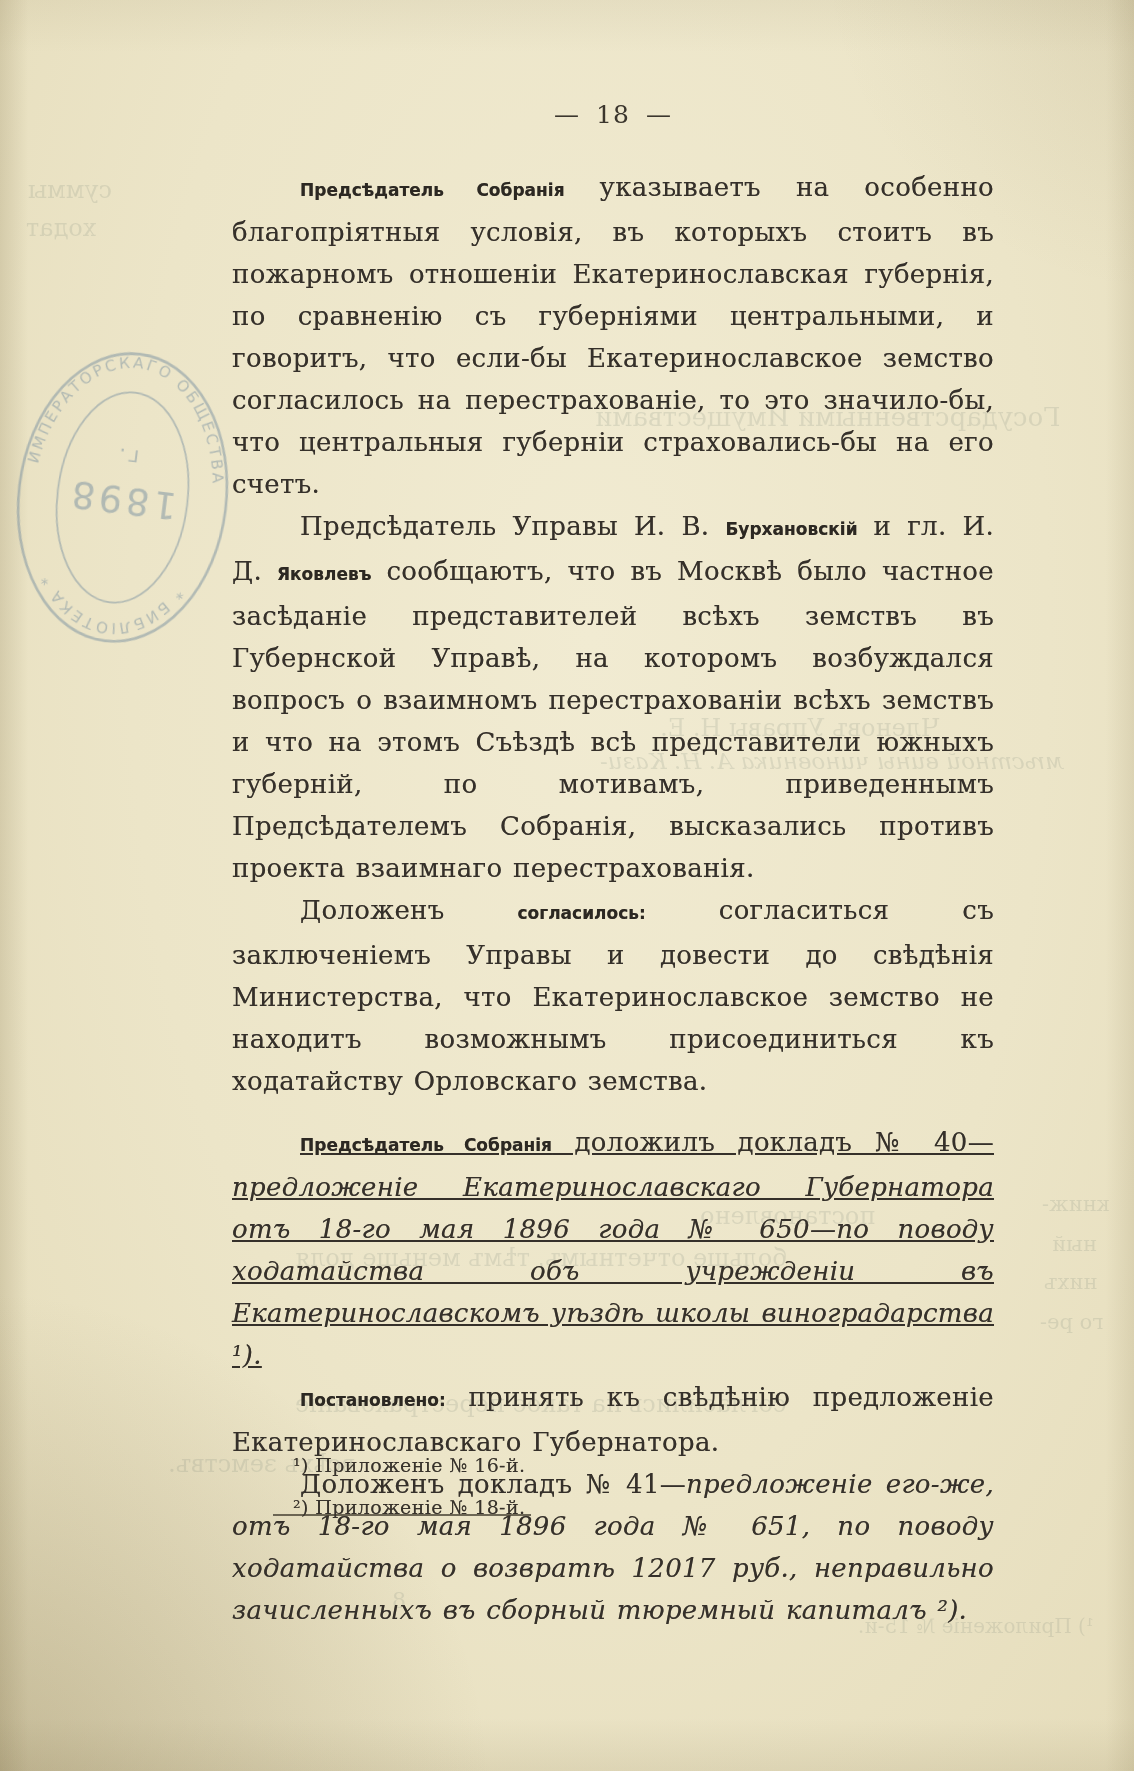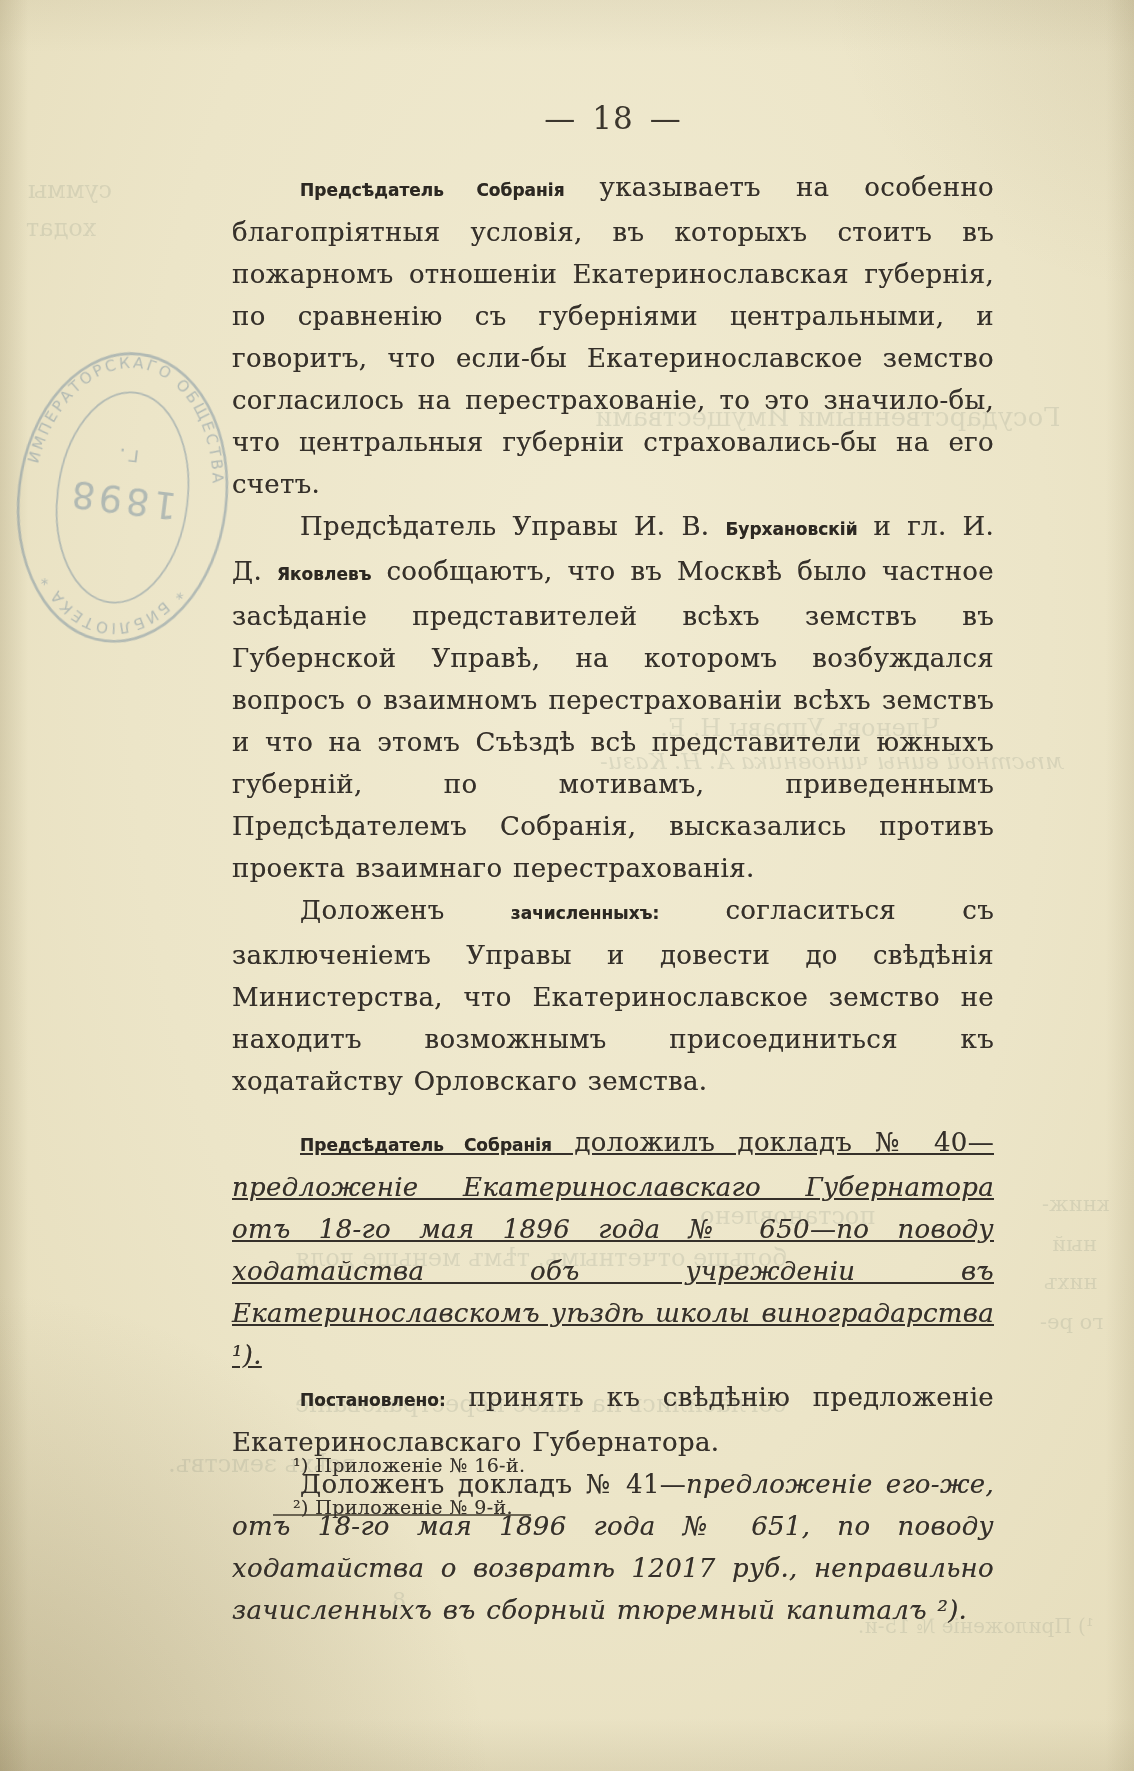--- a/index.html
+++ b/index.html
@@ -18,21 +18,21 @@
       linear-gradient(90deg, rgba(118,103,62,.18) 0, rgba(118,103,62,0) 2.5%, rgba(118,103,62,0) 97.5%, rgba(118,103,62,.13) 100%),
       linear-gradient(0deg, rgba(118,103,62,.11) 0, rgba(118,103,62,0) 3%, rgba(118,103,62,0) 97%, rgba(118,103,62,.07) 100%),
       radial-gradient(ellipse at 52% 36%, #f1ebd2 0%, #ece5c8 55%, #e5dcba 100%);
   }
 
   
   .page-header {
     position: absolute;
     left: 232px; top: 100px; width: 762px;
     text-align: center;
-    font-size: 31px;
+    font-size: 25px;
     letter-spacing: 1px;
     color: #3b362d;
   }
   .page-header .dash { margin: 0 16px; }
 
   
   .text-column {
     position: absolute;
     left: 232px; top: 166px; width: 762px;
     font-size: 26px;
@@ -145,25 +145,25 @@
     </g>
   </svg>
 
   <div class="page-header">
     <span class="dash">—</span><span>18</span><span class="dash">—</span>
   </div>
 
   <div class="text-column">
       <p><span class="run-b">Предсѣдатель Собранія</span><span> указываетъ на особенно благопріятныя условія, въ которыхъ стоитъ въ пожарномъ отношеніи Екатеринославская губернія, по сравненію съ губерніями центральными, и говоритъ, что если-бы Екатеринославское земство согласилось на перестрахованіе, то это значило-бы, что центральныя губерніи страховались-бы на его счетъ.</span></p>
       <p><span>Предсѣдатель Управы И. В. </span><span class="run-b">Бурхановскій</span><span> и гл. И. Д. </span><span class="run-b">Яковлевъ</span><span> сообщаютъ, что въ Москвѣ было частное засѣданіе представителей всѣхъ земствъ въ Губернской Управѣ, на которомъ возбуждался вопросъ о взаимномъ перестрахованіи всѣхъ земствъ и что на этомъ Съѣздѣ всѣ представители южныхъ губерній, по мотивамъ, приведеннымъ Предсѣдателемъ Собранія, высказались противъ проекта взаимнаго перестрахованія.</span></p>
-      <p><span>Доложенъ </span><span class="run-b">зачисленныхъ:</span><span> согласиться съ заключеніемъ Управы и довести до свѣдѣнія Министерства, что Екатеринославское земство не находитъ возможнымъ присоединиться къ ходатайству Орловскаго земства.</span></p>
+      <p><span>Доложенъ </span><span class="run-b">согласилось:</span><span> согласиться съ заключеніемъ Управы и довести до свѣдѣнія Министерства, что Екатеринославское земство не находитъ возможнымъ присоединиться къ ходатайству Орловскаго земства.</span></p>
       <p style="margin-top: 19px; text-decoration: underline;"><span class="run-b">Предсѣдатель Собранія</span><span> доложилъ докладъ № 40—</span><span class="run-i">предложеніе Екатеринославскаго Губернатора отъ 18-го мая 1896 года № 650—по поводу ходатайства объ учрежденіи въ Екатеринославскомъ уѣздѣ школы виноградарства ¹).</span></p>
       <p style="margin-top: 0;"><span class="run-b">Постановлено:</span><span> принять къ свѣдѣнію предложеніе Екатеринославскаго Губернатора.</span></p>
       <p style=""><span>Доложенъ докладъ № 41—</span><span class="run-i">предложеніе его-же, отъ 18-го мая 1896 года № 651, по поводу ходатайства о возвратѣ 12017 руб., неправильно зачисленныхъ въ сборный тюремный капиталъ ²).</span></p>
     </div>
 
   <div class="footnote-rule"></div>
   <div class="footnotes">
     <div>¹) Приложеніе № 16-й.</div>
-    <div>²) Приложеніе № 9-й.</div>
+    <div>²) Приложеніе № 18-й.</div>
   </div>
 
 </div>
 
 </body></html>

